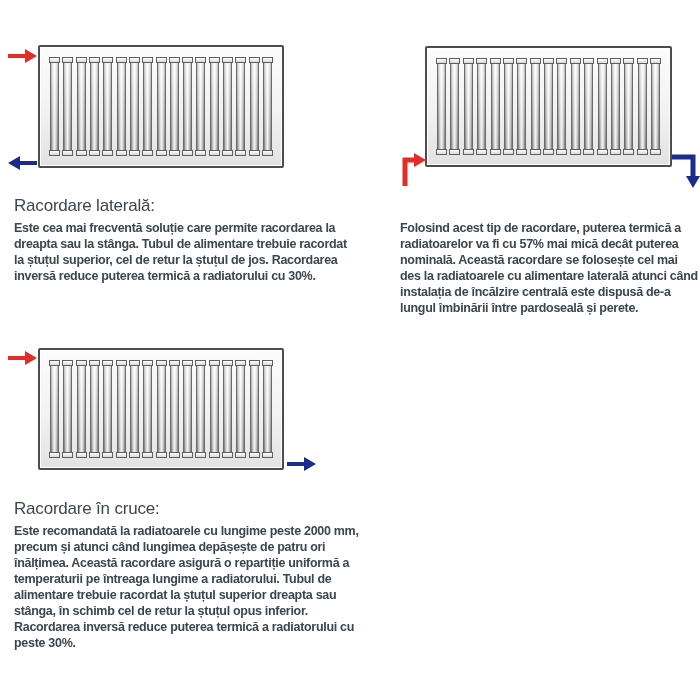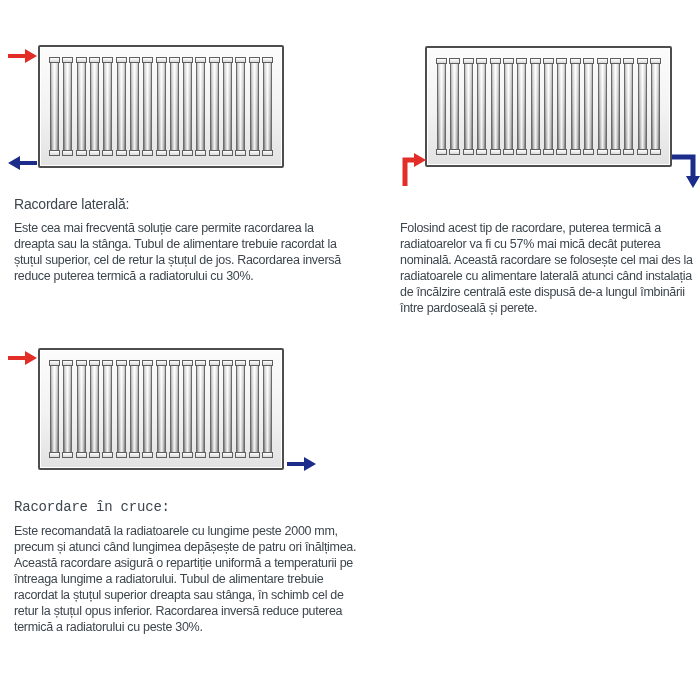--- a/index.html
+++ b/index.html
@@ -40,27 +40,27 @@
   }
 
   
   .arrow { position:absolute; display:block; }
   .arrow.red  { color:var(--supply,#e22e26); }
   .arrow.blue { color:var(--return,#1b2c8a); }
 
   
   .section-heading {
     position:absolute;
-    font-size:14px; font-weight:400; letter-spacing:-0.2px;
+    font-size:17px; font-weight:400; letter-spacing:-0.2px;
     color:var(--text,#3c464d);
   }
   .section-body {
     position:absolute;
     font-size:12.5px; line-height:16px; letter-spacing:-0.3px;
-    font-weight:400;
+    font-weight:700;
     color:var(--text,#3c464d);
     text-align:left;
   }
 </style>
 </head>
 <body style="--supply: #e22e26; --return: #1b2c8a; --text: #3c464d;">
 
 <div class="abs" style="left:0;top:0;width:360px;height:310px;">
   <div class="radiator" style="left:38px;top:45px;width:246px;height:123px;">
     <div class="fins">
@@ -360,15 +360,15 @@
   </div>
 
   <svg class="arrow red abs" style="left:8px;top:21px;" width="30" height="14" viewBox="0 0 30 14">
     <polygon points="0,5 17,5 17,0 29,7 17,14 17,9 0,9" fill="currentColor"></polygon>
   </svg>
 
   <svg class="arrow blue abs" style="left:287px;top:127px;" width="30" height="14" viewBox="0 0 30 14">
     <polygon points="0,5 17,5 17,0 29,7 17,14 17,9 0,9" fill="currentColor"></polygon>
   </svg>
 
-  <h2 class="section-heading" style="left:14px;top:169px;font-family:Liberation Mono, monospace;">Racordare în cruce:</h2>
+  <h2 class="section-heading" style="left:14px;top:169px;">Racordare în cruce:</h2>
   <p class="section-body" style="left:14px;top:193px;width:348px;">Este recomandată la radiatoarele cu lungime peste 2000 mm, precum și atunci când lungimea depășește de patru ori înălțimea. Această racordare asigură o repartiție uniformă a temperaturii pe întreaga lungime a radiatorului. Tubul de alimentare trebuie racordat la ștuțul superior dreapta sau stânga, în schimb cel de retur la ștuțul opus inferior. Racordarea inversă reduce puterea termică a radiatorului cu peste 30%.</p>
 </div>
 
 </body></html>

